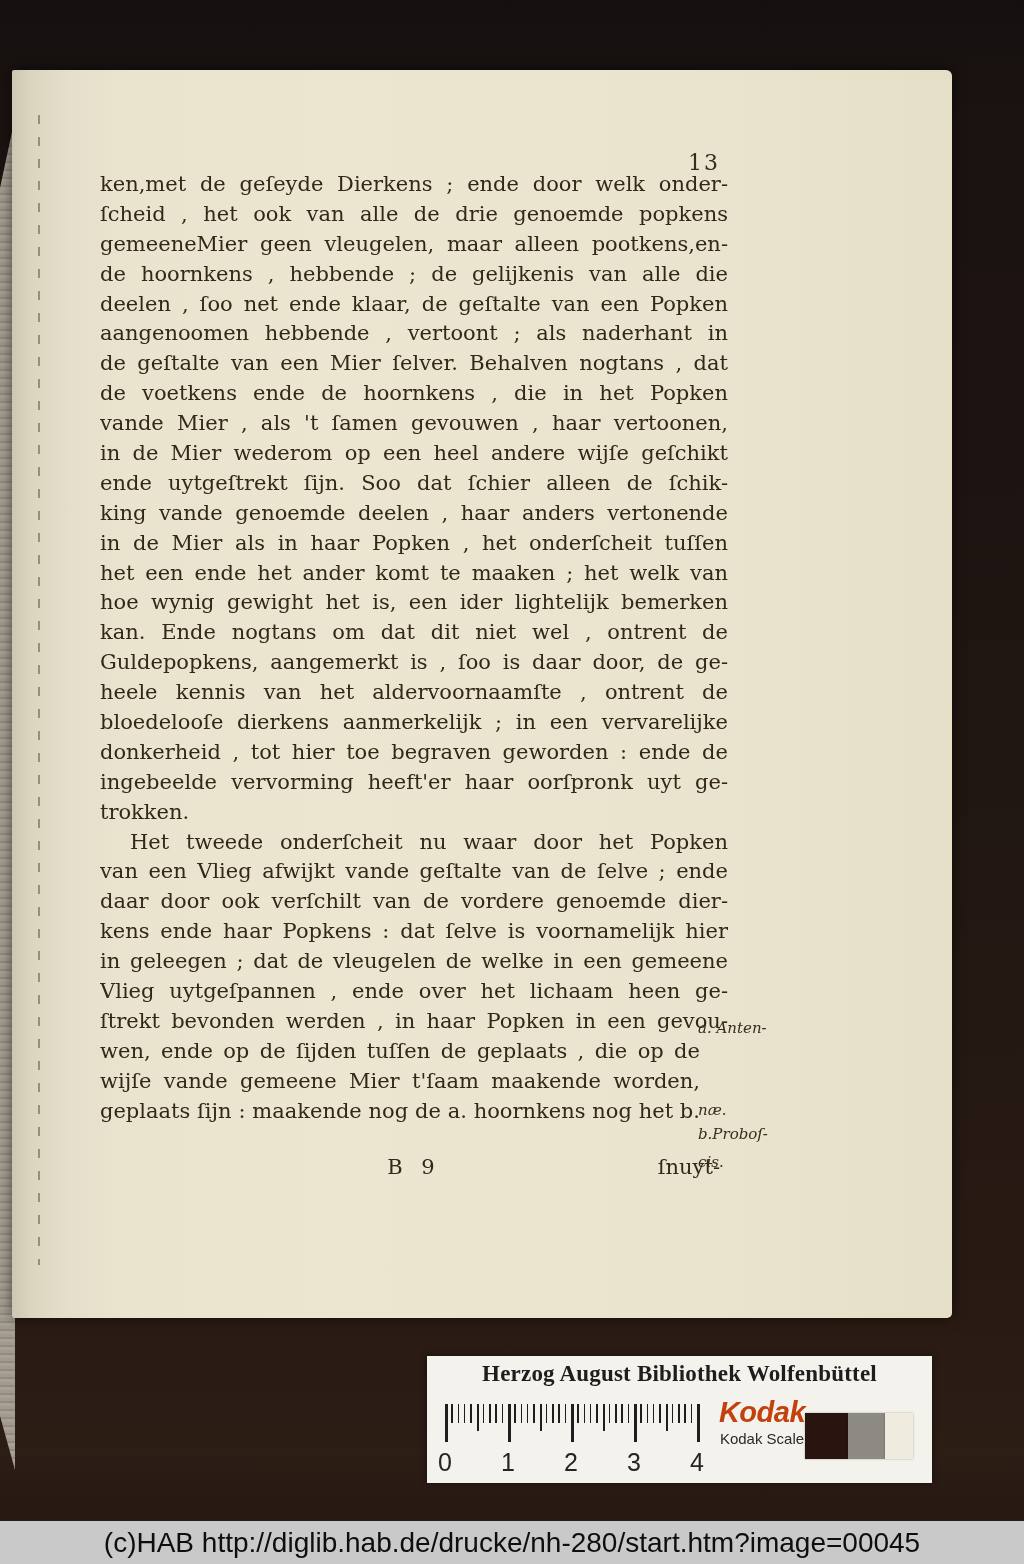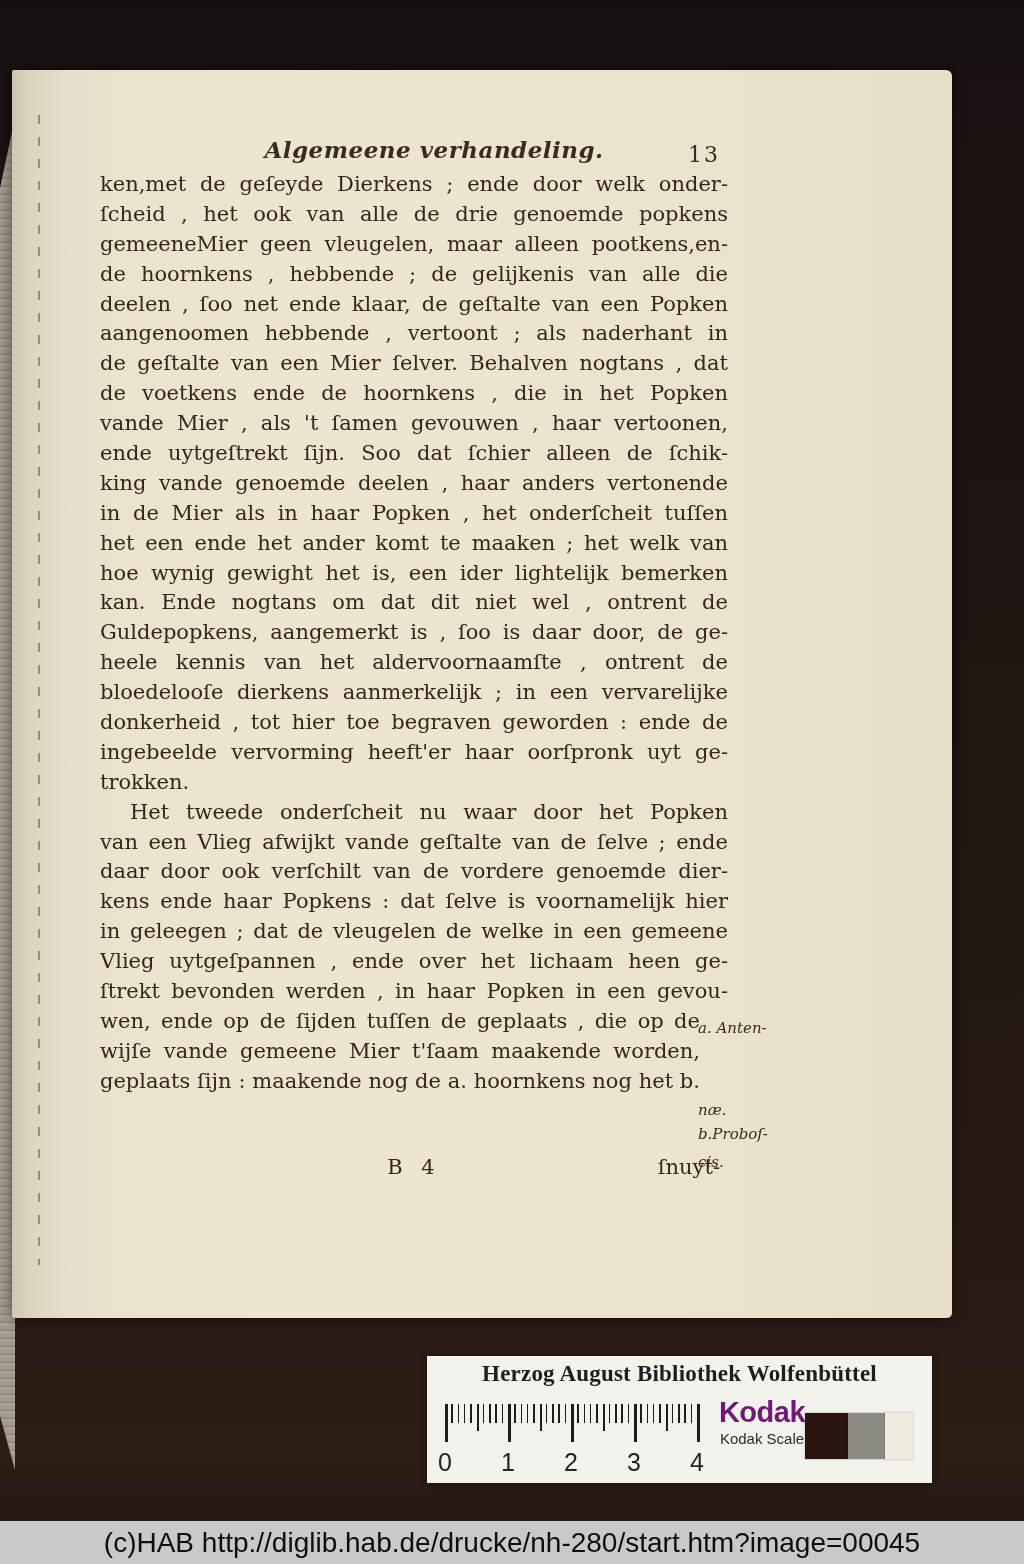--- a/index.html
+++ b/index.html
@@ -25,21 +25,21 @@
   }
   .gutter-seam{
     position:absolute;left:26px;top:45px;width:2px;height:1150px;
     background:repeating-linear-gradient(180deg,rgba(74,52,30,.45) 0 9px,rgba(74,52,30,0) 9px 22px);
   }
   .page-header{position:absolute;left:88px;top:66px;width:628px;height:34px;}
   .running-title{
     display:block;text-align:center;position:relative;left:20px;
     font-style:italic;font-weight:600;font-size:23px;letter-spacing:.5px;color:#3a2c1c;
   }
-  .page-number{position:absolute;left:588px;top:6px;font-size:22px;letter-spacing:2px;color:#3a2c1c;}
+  .page-number{position:absolute;left:588px;top:14px;font-size:22px;letter-spacing:2px;color:#3a2c1c;}
   .text-block{position:absolute;left:88px;top:100px;width:628px;}
   .line{
     font-size:21px;line-height:29.9px;height:29.9px;overflow:hidden;
     text-align:justify;text-align-last:justify;word-spacing:-0.3px;
   }
   .line.noj{text-align-last:left;}
   .line.indent{text-indent:30px;}
   .line.narrow{width:600px;}
   .sig-row{position:absolute;left:88px;top:1085px;width:628px;font-size:21px;}
   .signature{position:absolute;left:0;width:100%;text-align:center;letter-spacing:6px;}
@@ -60,53 +60,53 @@
   }
   .ruler{position:absolute;left:0;top:48px;width:300px;height:75px;}
   .tick{position:absolute;top:0;width:1.5px;height:19px;background:#1e1e1e;}
   .tick.half{height:27px;width:2px;}
   .tick.major{height:38px;width:3px;}
   .rnum{
     position:absolute;top:44px;width:22px;text-align:center;
     font-family:"Liberation Sans",sans-serif;font-size:25px;color:#242424;
   }
   .kodak-block{position:absolute;left:290px;top:40px;width:90px;text-align:center;}
-  .kodak-word{font-family:"Liberation Sans",sans-serif;font-weight:bold;font-size:29px;color:#701a75;letter-spacing:-0.5px;}
+  .kodak-word{font-family:"Liberation Sans",sans-serif;font-weight:bold;font-size:29px;color:#c2410c;letter-spacing:-0.5px;font-style:italic;}
   .kodak-sub{font-family:"Liberation Sans",sans-serif;font-size:15px;color:#2a2a2a;margin-top:1px;}
   .patch{position:absolute;top:57px;height:46px;box-shadow:0 0 2px rgba(0,0,0,.3);}
   
   .caption-bar{
     position:absolute;left:0;top:1521px;width:1024px;height:43px;background:#c9c9c9;
     font-family:"Liberation Sans",sans-serif;font-size:28px;color:#0e0e0e;
     text-align:center;line-height:43px;letter-spacing:0;
   }
 </style>
 </head>
 <body>
 
 <div class="book-edge"></div>
 
 <div class="page">
   <div class="gutter-seam"></div>
 
   <div class="page-header">
-    <span class="running-title">Algemeene verhandeling.</span>
     <span class="page-number">13</span>
   </div>
 
   <div class="text-block" id="lines">
       <div class="line">ken,met de geſeyde Dierkens ; ende door welk onder-</div>
       <div class="line">ſcheid , het ook van alle de drie genoemde popkens</div>
       <div class="line">gemeeneMier geen vleugelen, maar alleen pootkens,en-</div>
       <div class="line">de hoornkens , hebbende ; de gelijkenis van alle die</div>
       <div class="line">deelen , ſoo net ende klaar, de geſtalte van een Popken</div>
       <div class="line">aangenoomen hebbende , vertoont ; als naderhant in</div>
       <div class="line">de geſtalte van een Mier ſelver. Behalven nogtans , dat</div>
       <div class="line">de voetkens ende de hoornkens , die in het Popken</div>
       <div class="line">vande Mier , als 't ſamen gevouwen , haar vertoonen,</div>
+      <div class="line">in de Mier wederom op een heel andere wijſe geſchikt</div>
       <div class="line">ende uytgeſtrekt ſijn. Soo dat ſchier alleen de ſchik-</div>
       <div class="line">king vande genoemde deelen , haar anders vertonende</div>
       <div class="line">in de Mier als in haar Popken , het onderſcheit tuſſen</div>
       <div class="line">het een ende het ander komt te maaken ; het welk van</div>
       <div class="line">hoe wynig gewight het is, een ider lightelijk bemerken</div>
       <div class="line">kan. Ende nogtans om dat dit niet wel , ontrent de</div>
       <div class="line">Guldepopkens, aangemerkt is , ſoo is daar door, de ge-</div>
       <div class="line">heele kennis van het aldervoornaamſte , ontrent de</div>
       <div class="line">bloedelooſe dierkens aanmerkelijk ; in een vervarelijke</div>
       <div class="line">donkerheid , tot hier toe begraven geworden : ende de</div>
@@ -125,21 +125,21 @@
     </div>
 
   <div id="margin-notes">
       <div class="mnote" style="top: 950px;">a. Anten-</div>
       <div class="mnote" style="top: 1032px;">næ.</div>
       <div class="mnote" style="top: 1056px;">b.Proboſ-</div>
       <div class="mnote" style="top: 1084px;">cis.</div>
     </div>
 
   <div class="sig-row">
-    <span class="signature">B 4</span>
+    <span class="signature">B 9</span>
     <span class="catchword">ſnuyt-</span>
   </div>
 </div>
 
 <div class="label-strip">
   <div class="label-title">Herzog August Bibliothek Wolfenbüttel</div>
   <div class="ruler" id="ruler">
       <span class="tick major" style="left: 18px;"></span>
       <span class="tick" style="left: 24.3px;"></span>
       <span class="tick" style="left: 30.6px;"></span>

